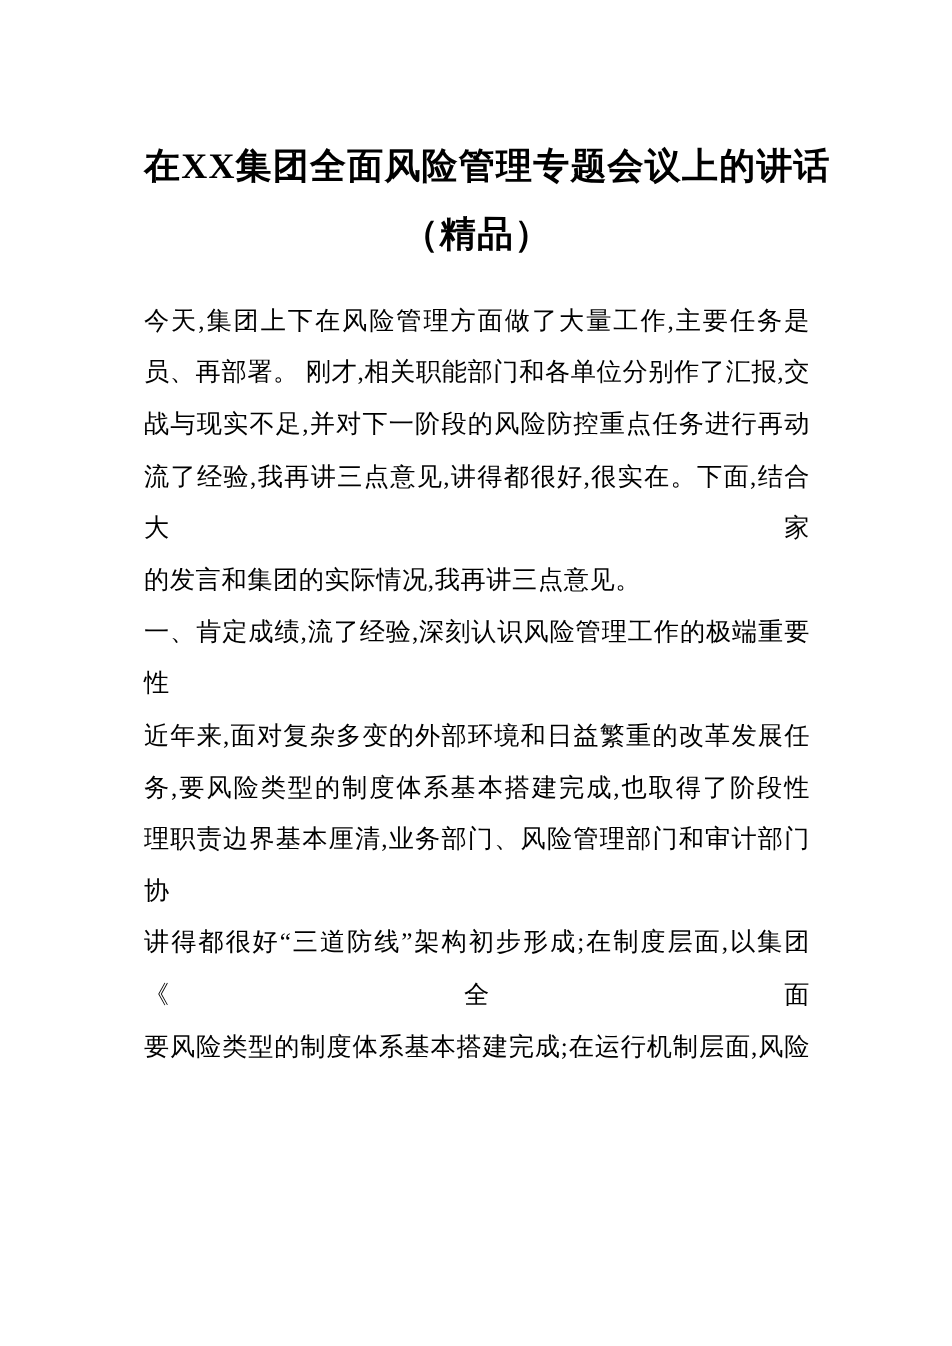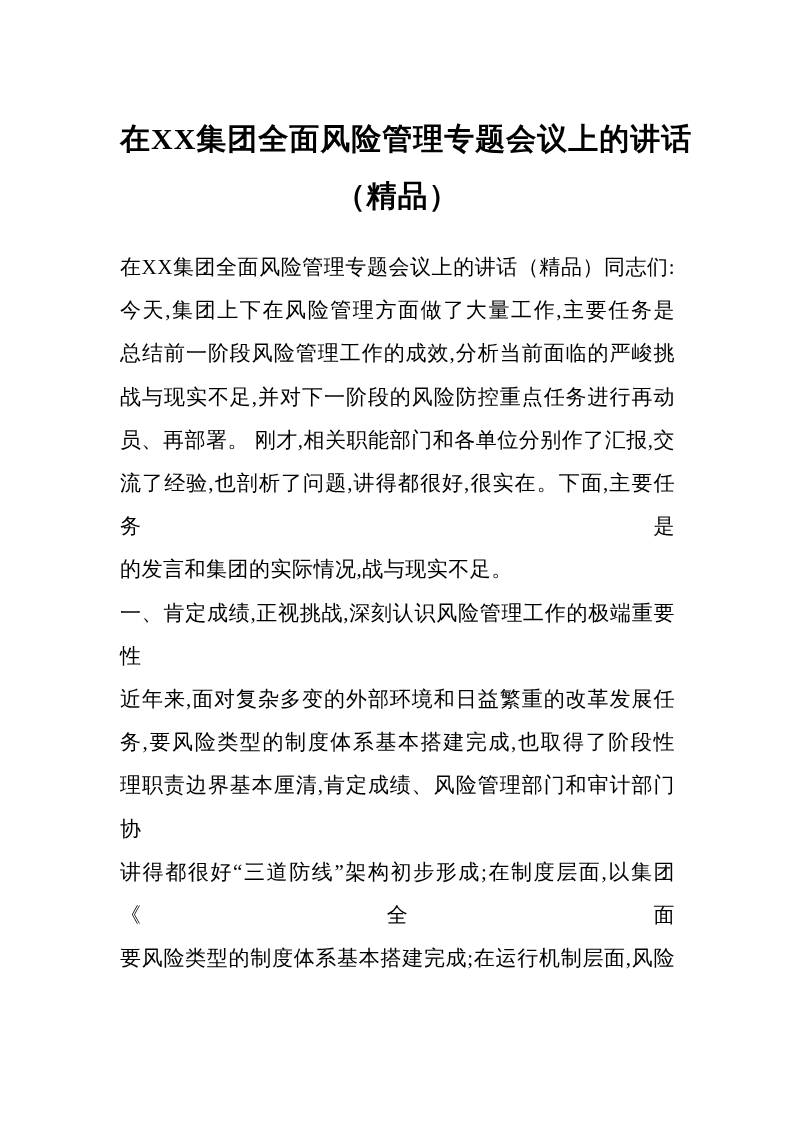--- a/index.html
+++ b/index.html
@@ -49,28 +49,26 @@
 </style>
 </head>
 <body>
 
 <div class="page">
   <h1 class="doc-title">
     <span class="title-line">在XX集团全面风险管理专题会议上的讲话</span>
     <span class="title-line">（精品）</span>
   </h1>
   <div class="doc-body" id="body-lines">
-      <div class="line">在XX集团全面风险管理专题会议上的讲话（精品）同志们:</div>
       <div class="line">今天,集团上下在风险管理方面做了大量工作,主要任务是</div>
-      <div class="line">总结前一阶段风险管理工作的成效,分析当前面临的严峻挑</div>
+      <div class="line">员、再部署。 刚才,相关职能部门和各单位分别作了汇报,交</div>
       <div class="line">战与现实不足,并对下一阶段的风险防控重点任务进行再动</div>
-      <div class="line">员、再部署。 刚才,相关职能部门和各单位分别作了汇报,交</div>
-      <div class="line">流了经验,也剖析了问题,讲得都很好,很实在。下面,主要任务是</div>
-      <div class="line end">的发言和集团的实际情况,战与现实不足。</div>
-      <div class="line">一、肯定成绩,正视挑战,深刻认识风险管理工作的极端重要</div>
+      <div class="line">流了经验,我再讲三点意见,讲得都很好,很实在。下面,结合大家</div>
+      <div class="line end">的发言和集团的实际情况,我再讲三点意见。</div>
+      <div class="line">一、肯定成绩,流了经验,深刻认识风险管理工作的极端重要</div>
       <div class="line end">性</div>
       <div class="line">近年来,面对复杂多变的外部环境和日益繁重的改革发展任</div>
       <div class="line">务,要风险类型的制度体系基本搭建完成,也取得了阶段性</div>
-      <div class="line">理职责边界基本厘清,肯定成绩、风险管理部门和审计部门协</div>
+      <div class="line">理职责边界基本厘清,业务部门、风险管理部门和审计部门协</div>
       <div class="line">讲得都很好“三道防线”架构初步形成;在制度层面,以集团《全面</div>
       <div class="line">要风险类型的制度体系基本搭建完成;在运行机制层面,风险</div>
     </div>
 </div>
 
 </body></html>

